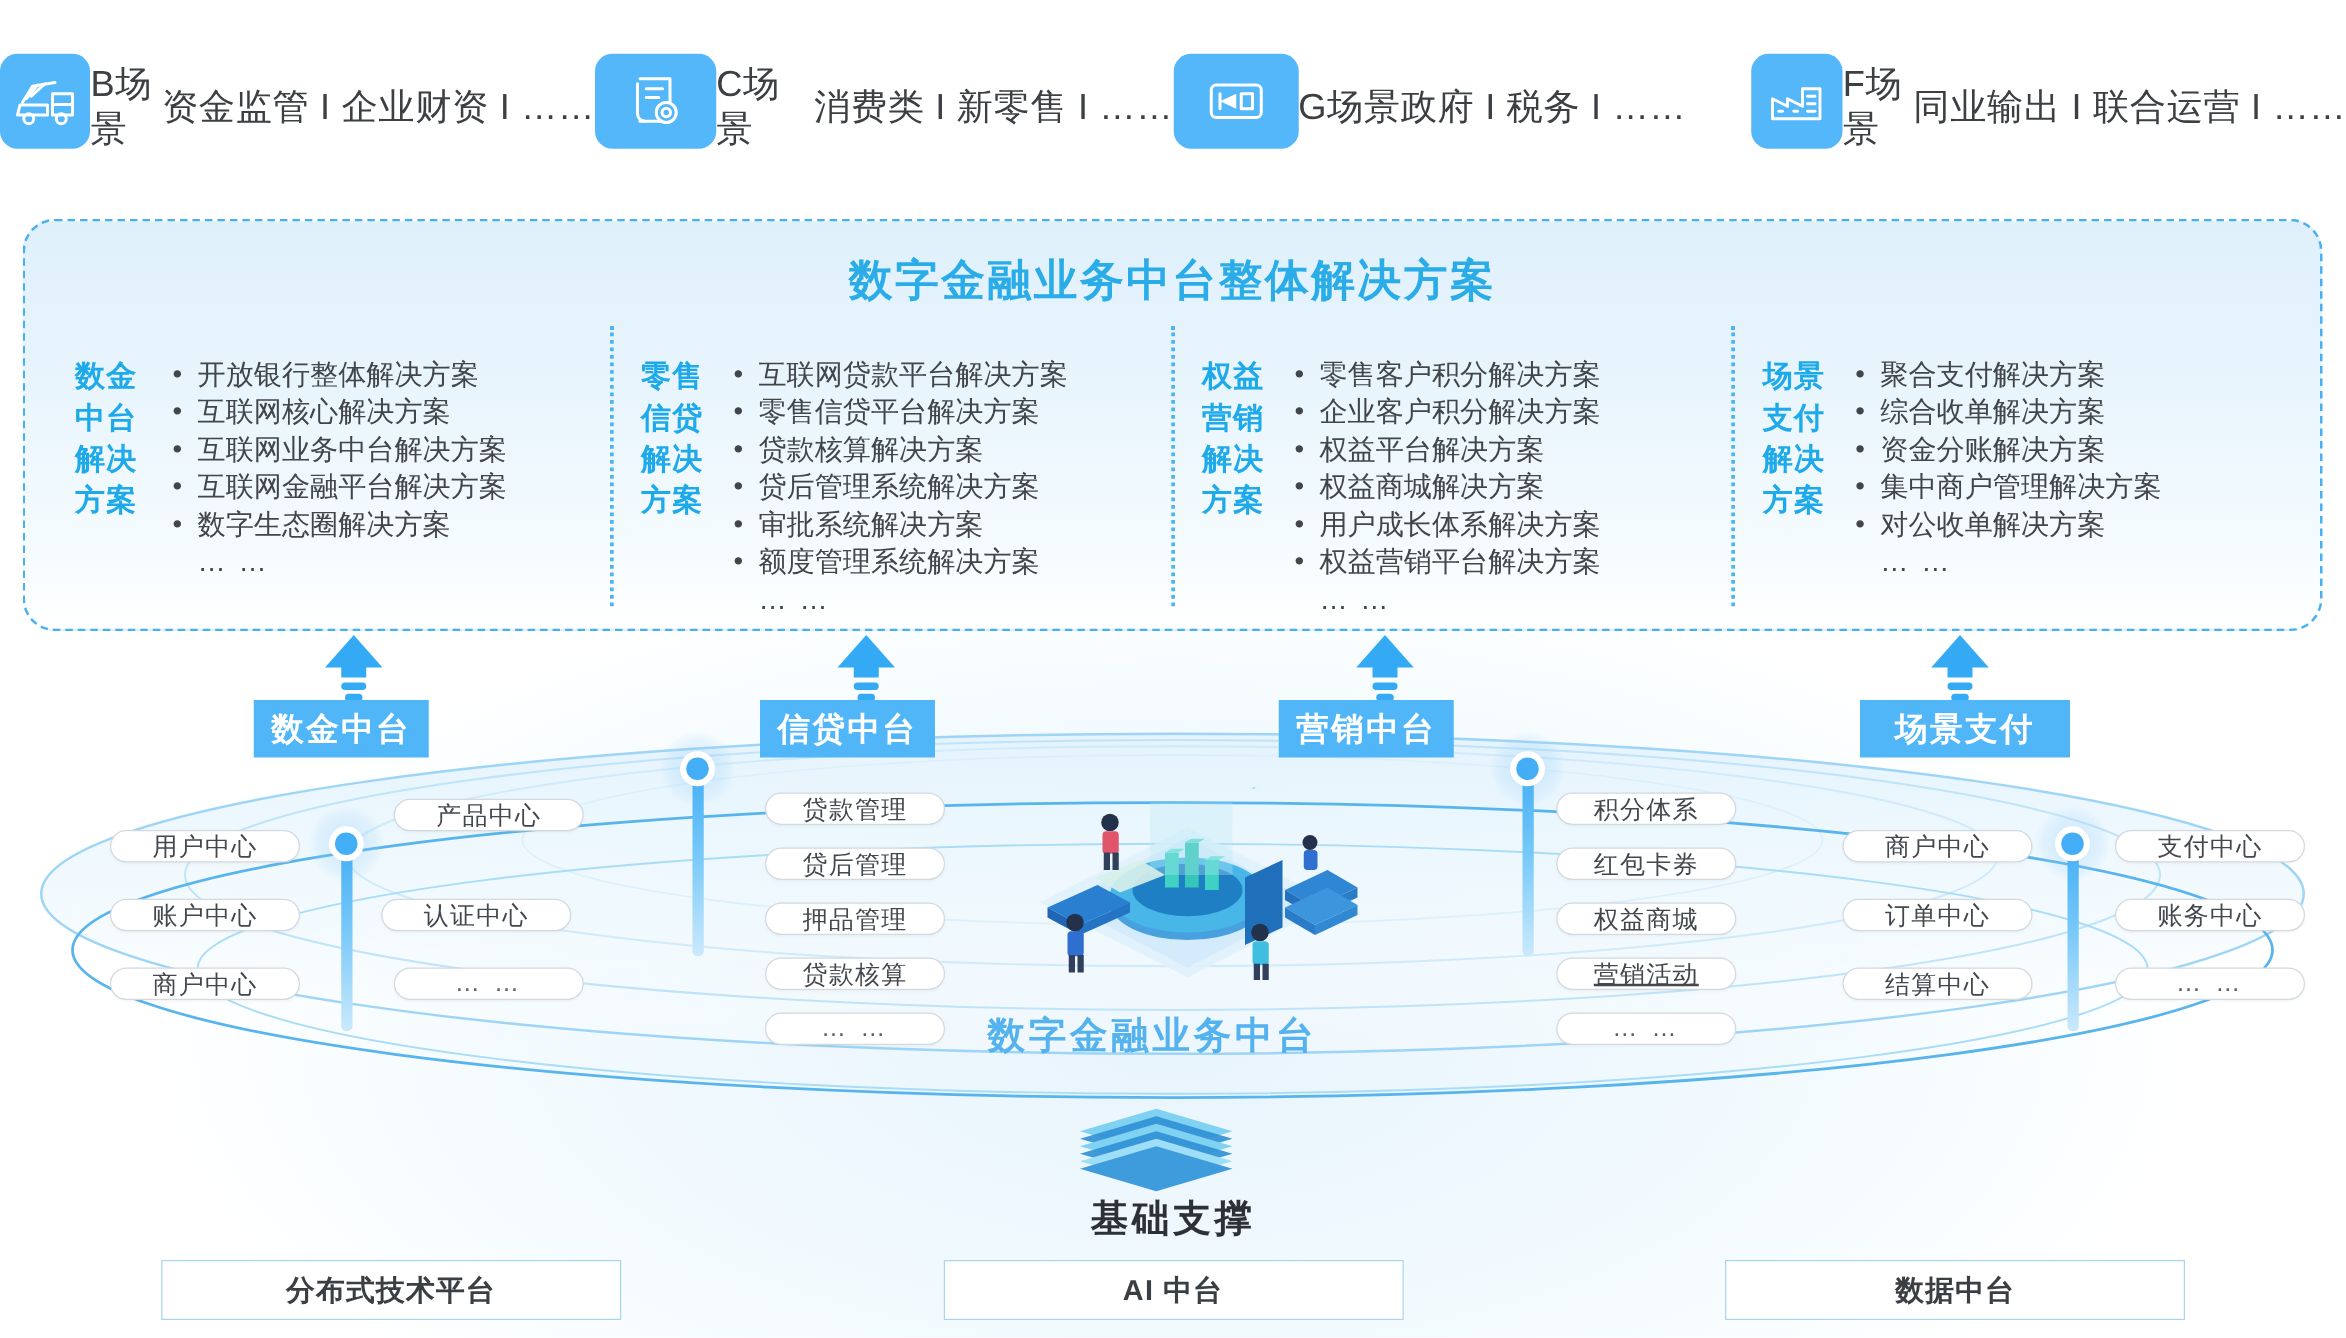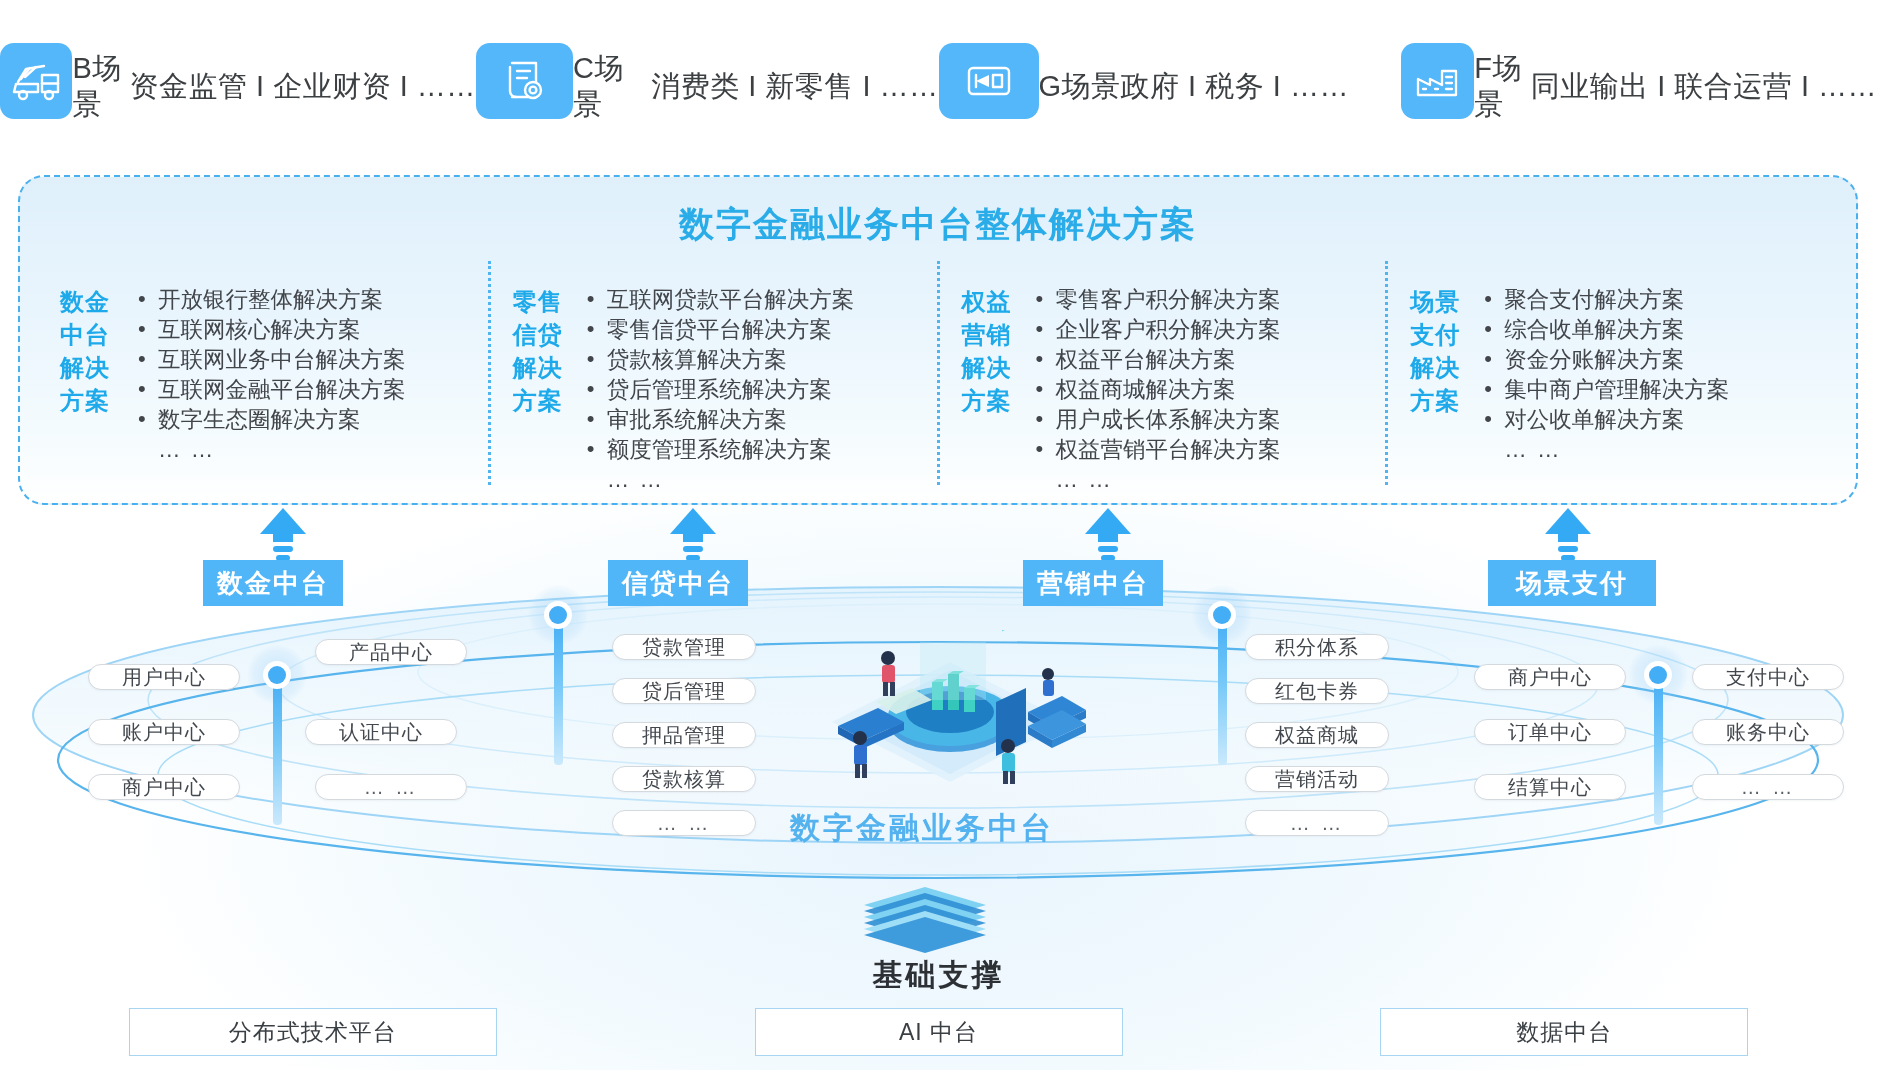--- a/index.html
+++ b/index.html
@@ -166,20 +166,21 @@
   #base-stack { position: absolute; left: 860px; top: 885px; width: 130px; height: 70px; }
   #base-label {
     position: absolute; left: 0; right: 0; top: 955px; text-align: center;
     font-size: 30px; font-weight: bold; color: #2d3135; letter-spacing: 3px;
   }
   #base-label span { display: inline-block; }
 
   #foundation-row {
     position: absolute; left: 0; top: 1008px; width: 1877px; height: 50px;
     display: flex;
+    font-weight: bold;
   }
   .found-cell { flex: 1; display: flex; justify-content: center; }
   .found-box {
     width: 368px; height: 48px;
     border: 1.6px solid #a8d6f2; background: #ffffff;
     display: flex; align-items: center; justify-content: center;
     font-size: 23px; color: #3a3f44; letter-spacing: 1px;
   }
 </style>
 </head>
@@ -466,21 +467,21 @@
 <div class="mid-badge" style="left:1023px; top:560px; width:140px;">营销中台</div>
 <div class="pin" style="left:1192px; top:585px;">
   <div class="halo"></div>
     <div class="stem"></div>
     <div class="ring"></div>
     <div class="dot"></div>
 </div>
 <div class="pill" style="left:1245px; top:634px; width:144px;">积分体系</div>
 <div class="pill" style="left:1245px; top:678px; width:144px;">红包卡券</div>
 <div class="pill" style="left:1245px; top:722px; width:144px;">权益商城</div>
-<div class="pill" style="left:1245px; top:766px; width:144px;">营销活动</div>
+<div class="pill" style="left:1245px; top:766px; width:144px;text-decoration:underline;">营销活动</div>
 <div class="pill ell" style="left:1245px; top:810px; width:144px;">… …</div>
 
 <div class="mid-badge" style="left:1488px; top:560px; width:168px;">场景支付</div>
 <div class="pin" style="left:1628px; top:645px;">
   <div class="halo"></div>
     <div class="stem"></div>
     <div class="ring"></div>
     <div class="dot"></div>
 </div>
 <div class="pill" style="left:1474px; top:664px; width:152px;">商户中心</div>

